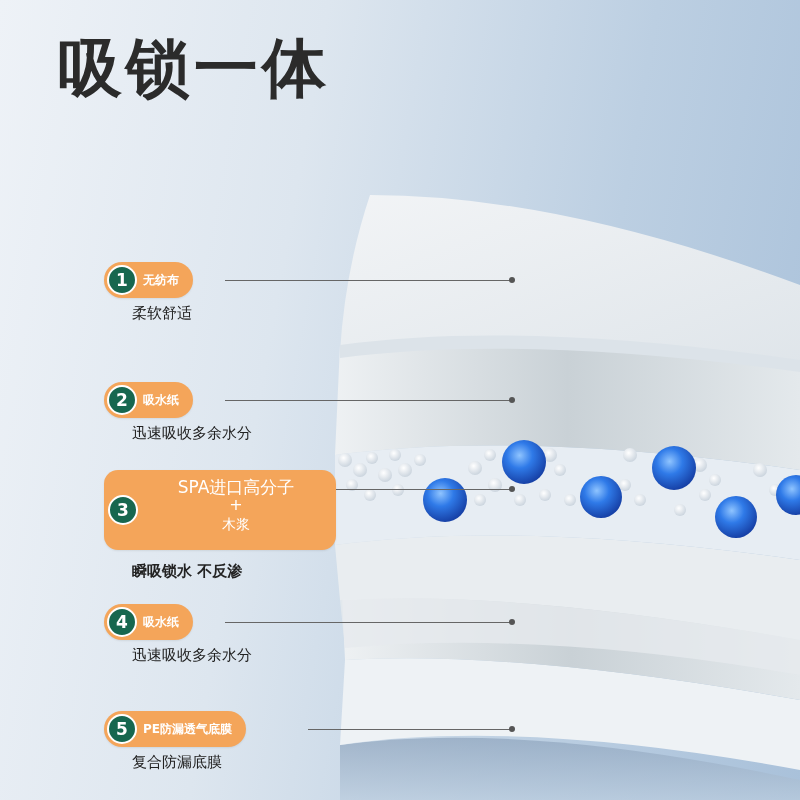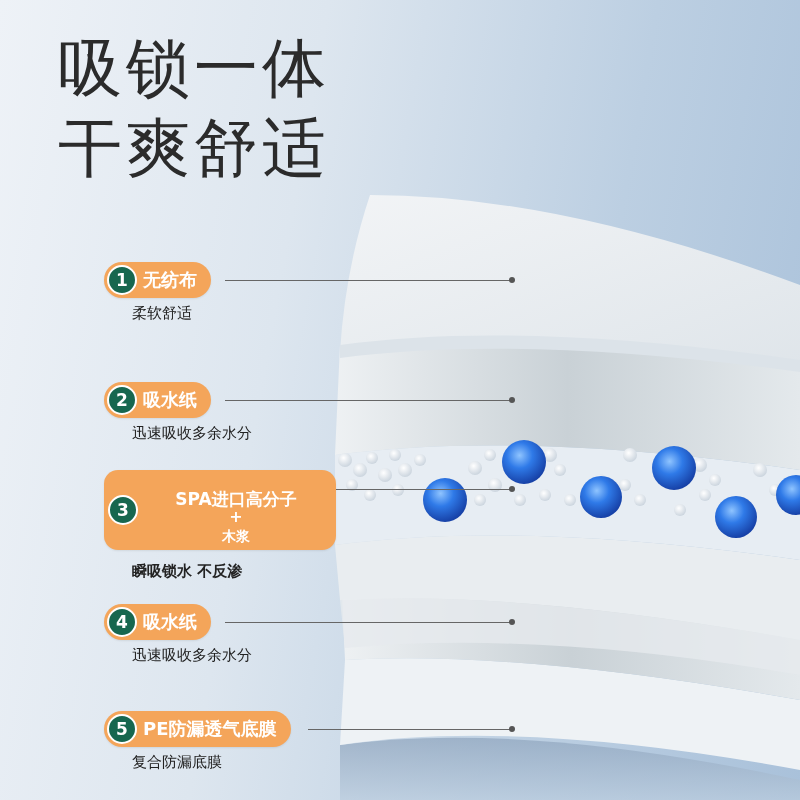--- a/index.html
+++ b/index.html
@@ -1,36 +1,36 @@
 <!DOCTYPE html>
 <html><head>
 <meta charset="utf-8">
 <style>
   html,body{margin:0;padding:0;}
   body{width:800px;height:800px;overflow:hidden;position:relative;
     font-family:"DejaVu Sans","Liberation Sans",sans-serif;
     background:linear-gradient(100deg,#eef2f7 0%,#dde6ef 35%,#bccfe2 70%,#a9c1da 100%);}
   .headline{position:absolute;left:58px;top:28px;margin:0;
-    font-family:"DejaVu Sans",sans-serif;font-weight:normal;font-size:64px;line-height:80px;
+    font-family:"DejaVu Sans",sans-serif;font-weight:bold;font-size:64px;line-height:80px;
     color:#2b2b2b;letter-spacing:4px;}
   .headline div{white-space:nowrap;}
   
   .graphic{position:absolute;left:0;top:0;width:800px;height:800px;}
   
   .callout{position:absolute;left:104px;}
   .badge{display:inline-flex;align-items:center;background:#f4a55a;border-radius:19px;
     height:36px;padding:0 14px 0 3px;box-sizing:border-box;box-shadow:0 1px 2px rgba(0,0,0,.08);}
   .num{width:30px;height:30px;border-radius:50%;background:#17674f;border:2px solid #fff;
     box-sizing:border-box;color:#fff;font-weight:bold;font-size:17px;display:flex;
     align-items:center;justify-content:center;margin-right:6px;}
-  .badge-label{color:#fff;font-weight:bold;font-size:18px;white-space:nowrap;}
+  .badge-label{color:#fff;font-weight:bold;font-size:12px;white-space:nowrap;}
   .desc{margin:6px 0 0 28px;font-size:15px;color:#222;white-space:nowrap;}
   .badge-big{width:232px;height:80px;border-radius:14px;padding:0 0 0 3px;position:relative;}
   .badge-big .num{position:absolute;left:4px;top:25px;}
-  .big-lines{position:absolute;left:40px;right:8px;top:18px;text-align:center;color:#fff;font-weight:bold;}
+  .big-lines{position:absolute;left:40px;right:8px;top:6px;text-align:center;color:#fff;font-weight:normal;}
   .big-lines .l1{font-size:17px;line-height:22px;white-space:nowrap;}
   .big-lines .l2{font-size:16px;line-height:14px;}
   .big-lines .l3{font-size:14px;line-height:24px;}
   .leader{position:absolute;height:1px;background:#666;}
   .dot{position:absolute;width:6px;height:6px;border-radius:50%;background:#555;}
 </style>
 </head>
 <body>
 
 <svg class="graphic" viewBox="0 0 800 800" xmlns="http://www.w3.org/2000/svg">
@@ -113,21 +113,20 @@
     <circle cx="524" cy="462" r="22"></circle>
     <circle cx="601" cy="497" r="21"></circle>
     <circle cx="674" cy="468" r="22"></circle>
     <circle cx="736" cy="517" r="21"></circle>
     <circle cx="796" cy="495" r="20"></circle>
   </g>
 </svg>
 
 <div class="headline">
   <div>吸锁一体</div>
-  <div>干爽舒适</div>
 </div>
 
 <div class="leader" style="left:225px;top:280px;width:287px;"></div>
 <div class="dot" style="left:509px;top:277px;"></div>
 <div class="leader" style="left:225px;top:400px;width:287px;"></div>
 <div class="dot" style="left:509px;top:397px;"></div>
 <div class="leader" style="left:336px;top:489px;width:176px;"></div>
 <div class="dot" style="left:509px;top:486px;"></div>
 <div class="leader" style="left:225px;top:622px;width:287px;"></div>
 <div class="dot" style="left:509px;top:619px;"></div>

